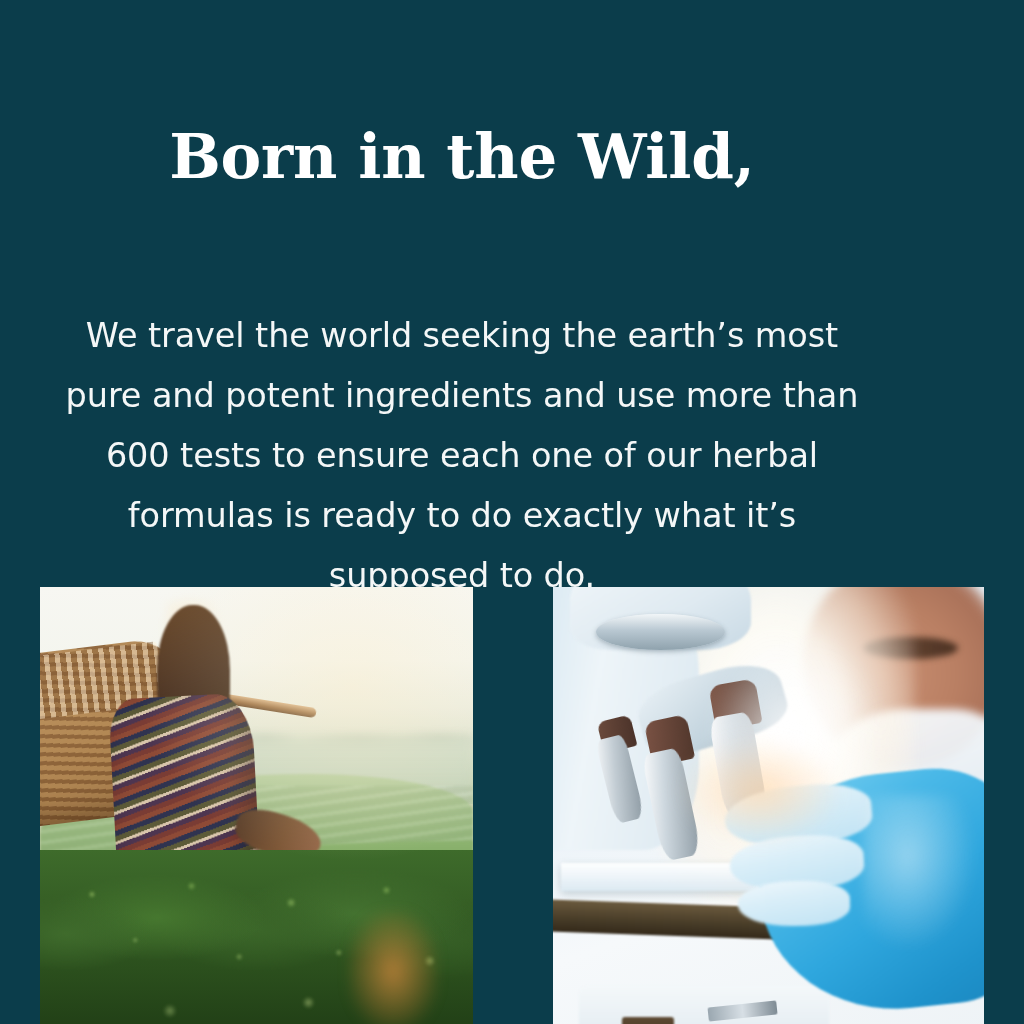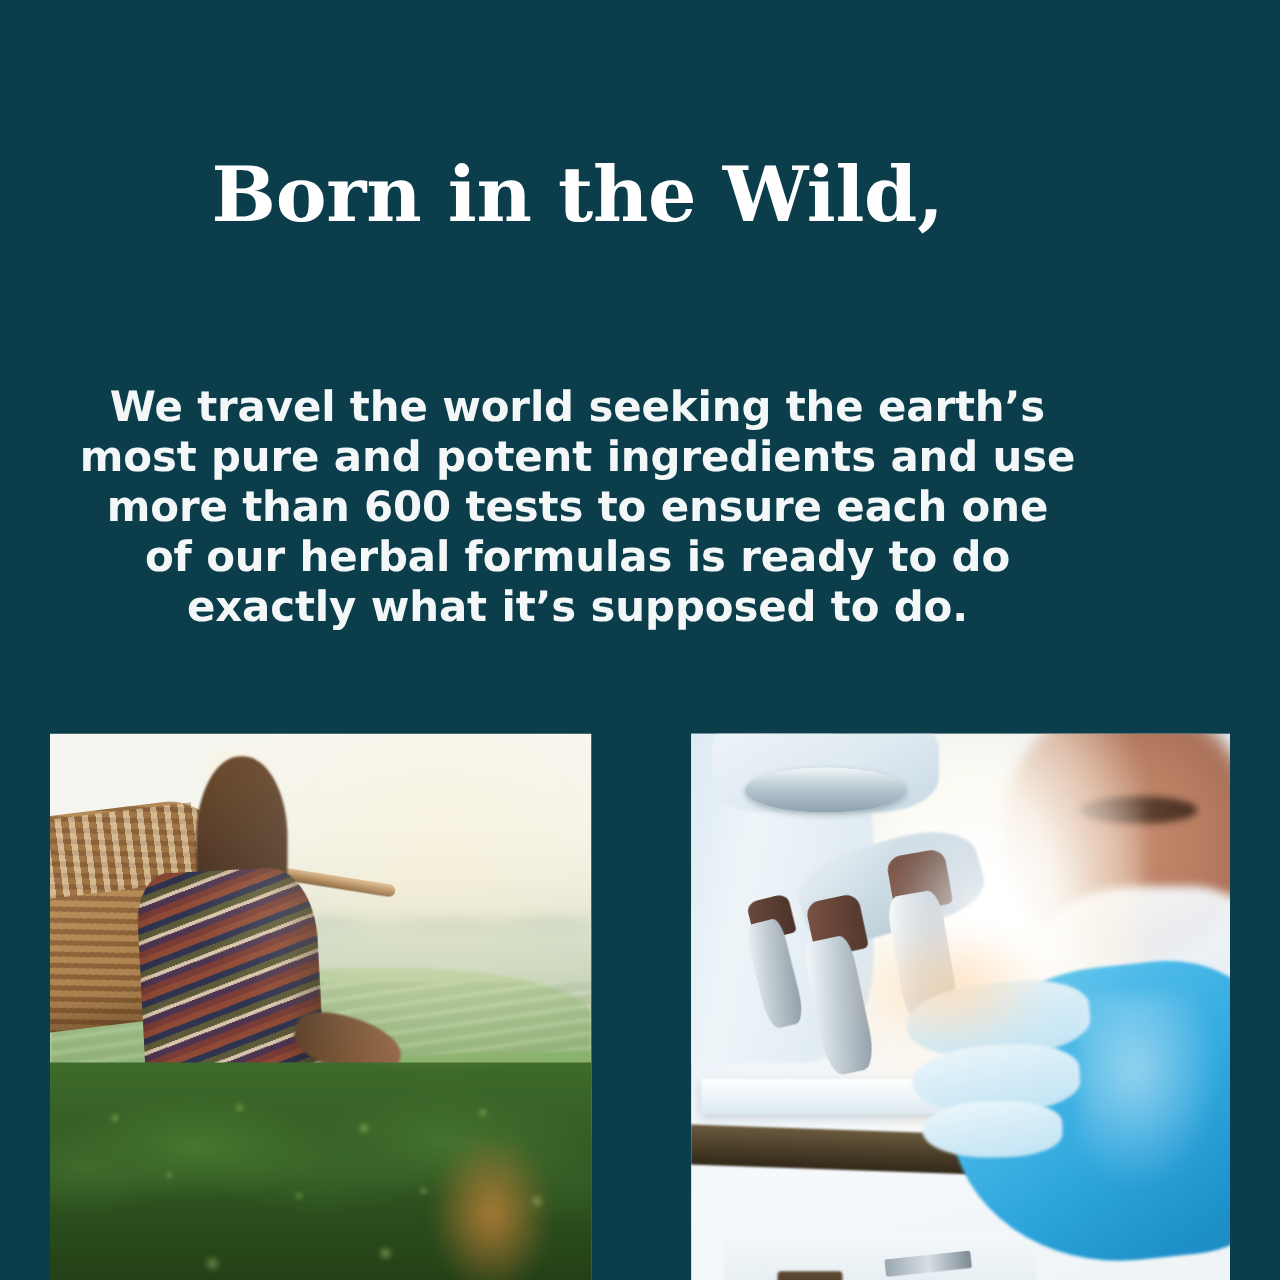--- a/index.html
+++ b/index.html
@@ -41,23 +41,23 @@
   .headline-line { display: block; white-space: nowrap; }
 
   .body-copy {
     position: absolute;
     left: 62px;
     right: 62px;
     top: 272px;
     text-align: center;
     color: #f4f7f7;
     font-family: "DejaVu Sans", "Liberation Sans", sans-serif;
-    font-weight: 700;
+    font-weight: 400;
     font-size: 33.5px;
-    line-height: 40px;
+    line-height: 60px;
     letter-spacing: -0.1px;
   }
 
   
   .photo-band {
     position: absolute;
     left: 0;
     top: 571px;
     width: 1024px;
     height: 453px;

